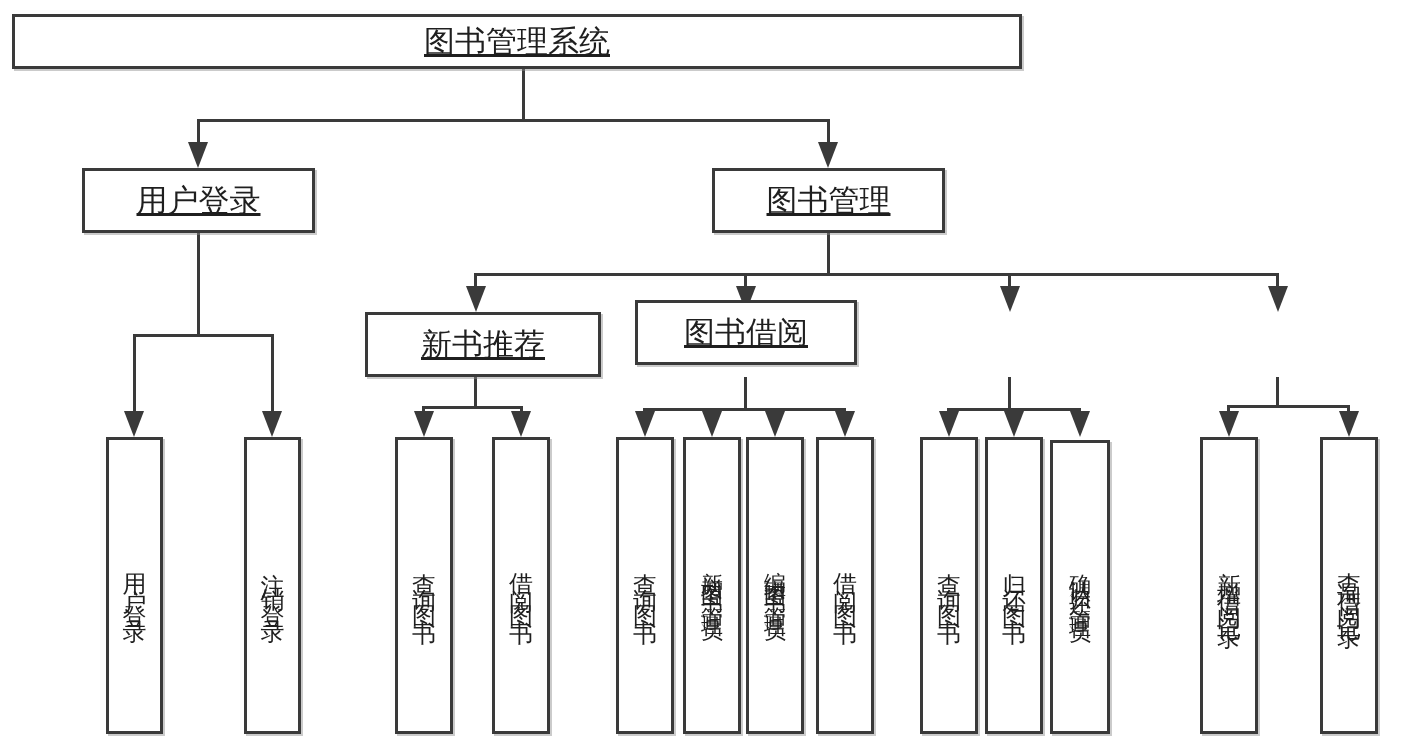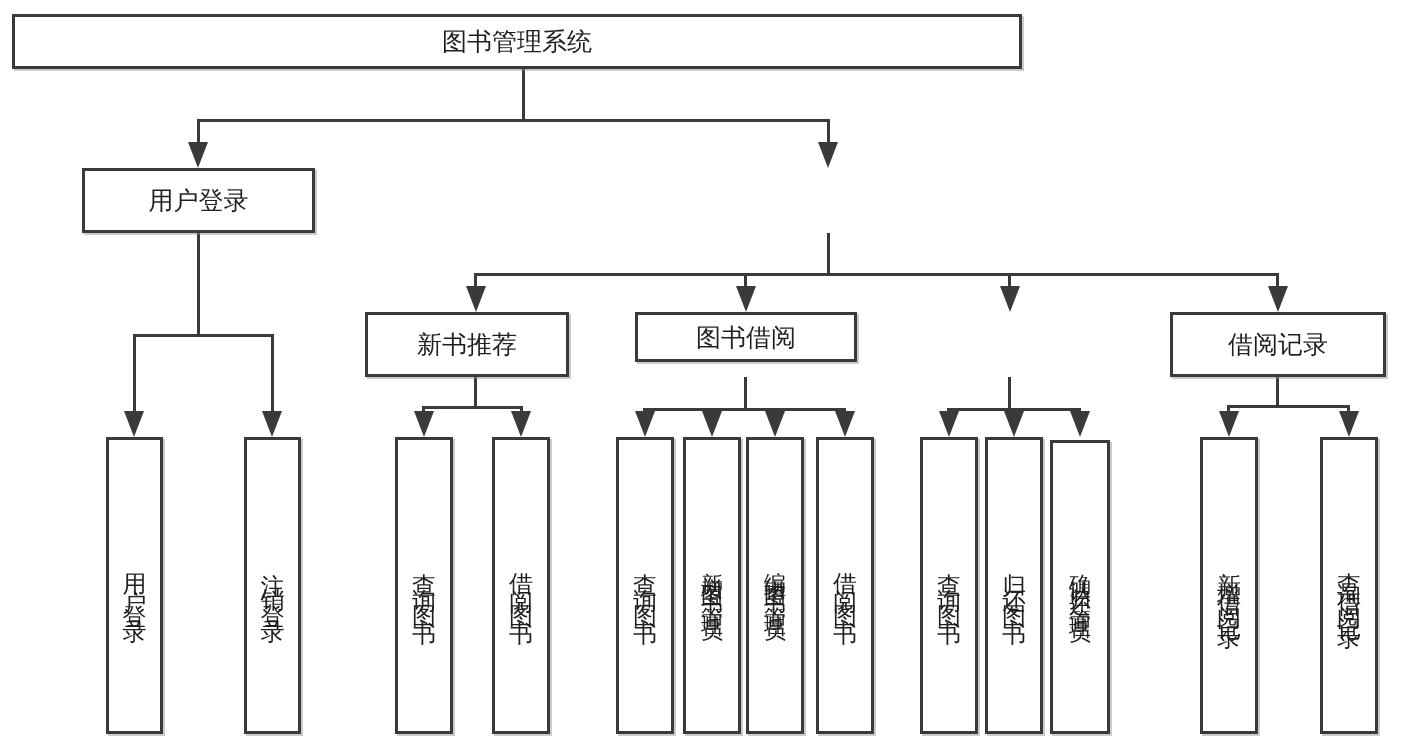--- a/index.html
+++ b/index.html
@@ -22,21 +22,21 @@
     position: absolute;
     background: var(--background);
     border: 3px solid var(--line);
     box-shadow: 2px 2px 0 rgba(140,140,140,0.45);
     display: flex;
     align-items: center;
     justify-content: center;
     color: var(--text);
     text-align: center;
   }
-  .box.h { font-size: 25px; }
+  .box.h { font-size: 31px; text-decoration: underline; }
   .box.v {
     writing-mode: vertical-lr;
     text-orientation: upright;
     font-size: 24px;
   }
   .vt4 { letter-spacing: 16px; }
   .vt6 { letter-spacing: 11px; }
   .vt8 { letter-spacing: 7px; font-size: 22px !important; }
   .hline, .vline {
     position: absolute;
@@ -122,24 +122,24 @@
   <div class="vline" style="left:1276px;top:377px;height:28px"></div>
   <div class="hline" style="left:1228px;top:405px;width:122px"></div>
   <div class="vline" style="left:1227px;top:405px;height:11px"></div>
   <div class="arrow" style="left:1219px;top:411px"></div>
   <div class="vline" style="left:1347px;top:405px;height:11px"></div>
   <div class="arrow" style="left:1339px;top:411px"></div>
 
   <div class="box h" style="left:12px;top:14px;width:1010px;height:55px">图书管理系统</div>
 
   <div class="box h" style="left:82px;top:168px;width:233px;height:65px">用户登录</div>
+  <div class="box h" style="left:712px;top:168px;width:233px;height:65px">图书管理</div>
 
-  <div class="box h" style="left:365px;top:312px;width:204px;height:65px">新书推荐</div>
-  <div class="box h" style="left:635px;top:312px;width:222px;height:50px">图书借阅</div>
-  <div class="box h" style="left:1170px;top:312px;width:216px;height:65px">借阅记录</div>
+  <div class="box h" style="left:365px;top:312px;width:236px;height:65px">新书推荐</div>
+  <div class="box h" style="left:635px;top:300px;width:222px;height:65px">图书借阅</div>
 
   <div class="box v vt4" style="left:106px;top:437px;width:57px;height:297px">用户登录</div>
   <div class="box v vt4" style="left:244px;top:437px;width:57px;height:297px">注销登录</div>
 
   <div class="box v vt4" style="left:395px;top:437px;width:58px;height:297px">查询图书</div>
   <div class="box v vt4" style="left:492px;top:437px;width:58px;height:297px">借阅图书</div>
 
   <div class="box v vt4" style="left:616px;top:437px;width:58px;height:297px">查询图书</div>
   <div class="box v vt8" style="left:683px;top:437px;width:58px;height:297px">新增图书（管理员）</div>
   <div class="box v vt8" style="left:746px;top:437px;width:58px;height:297px">编辑图书（管理员）</div>

